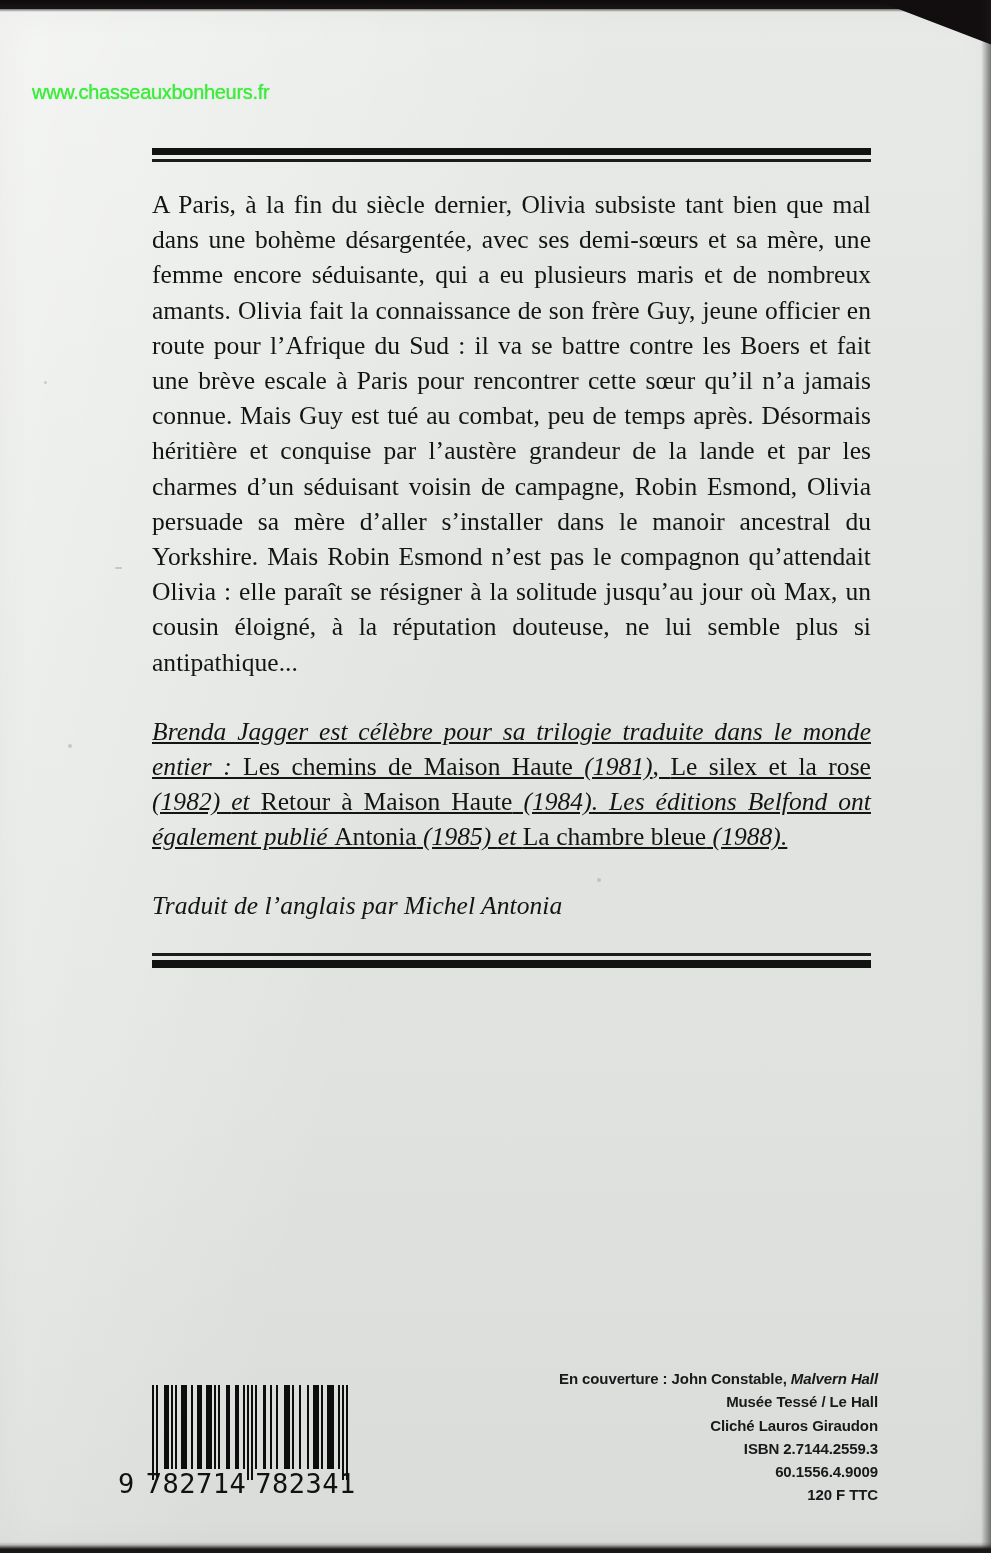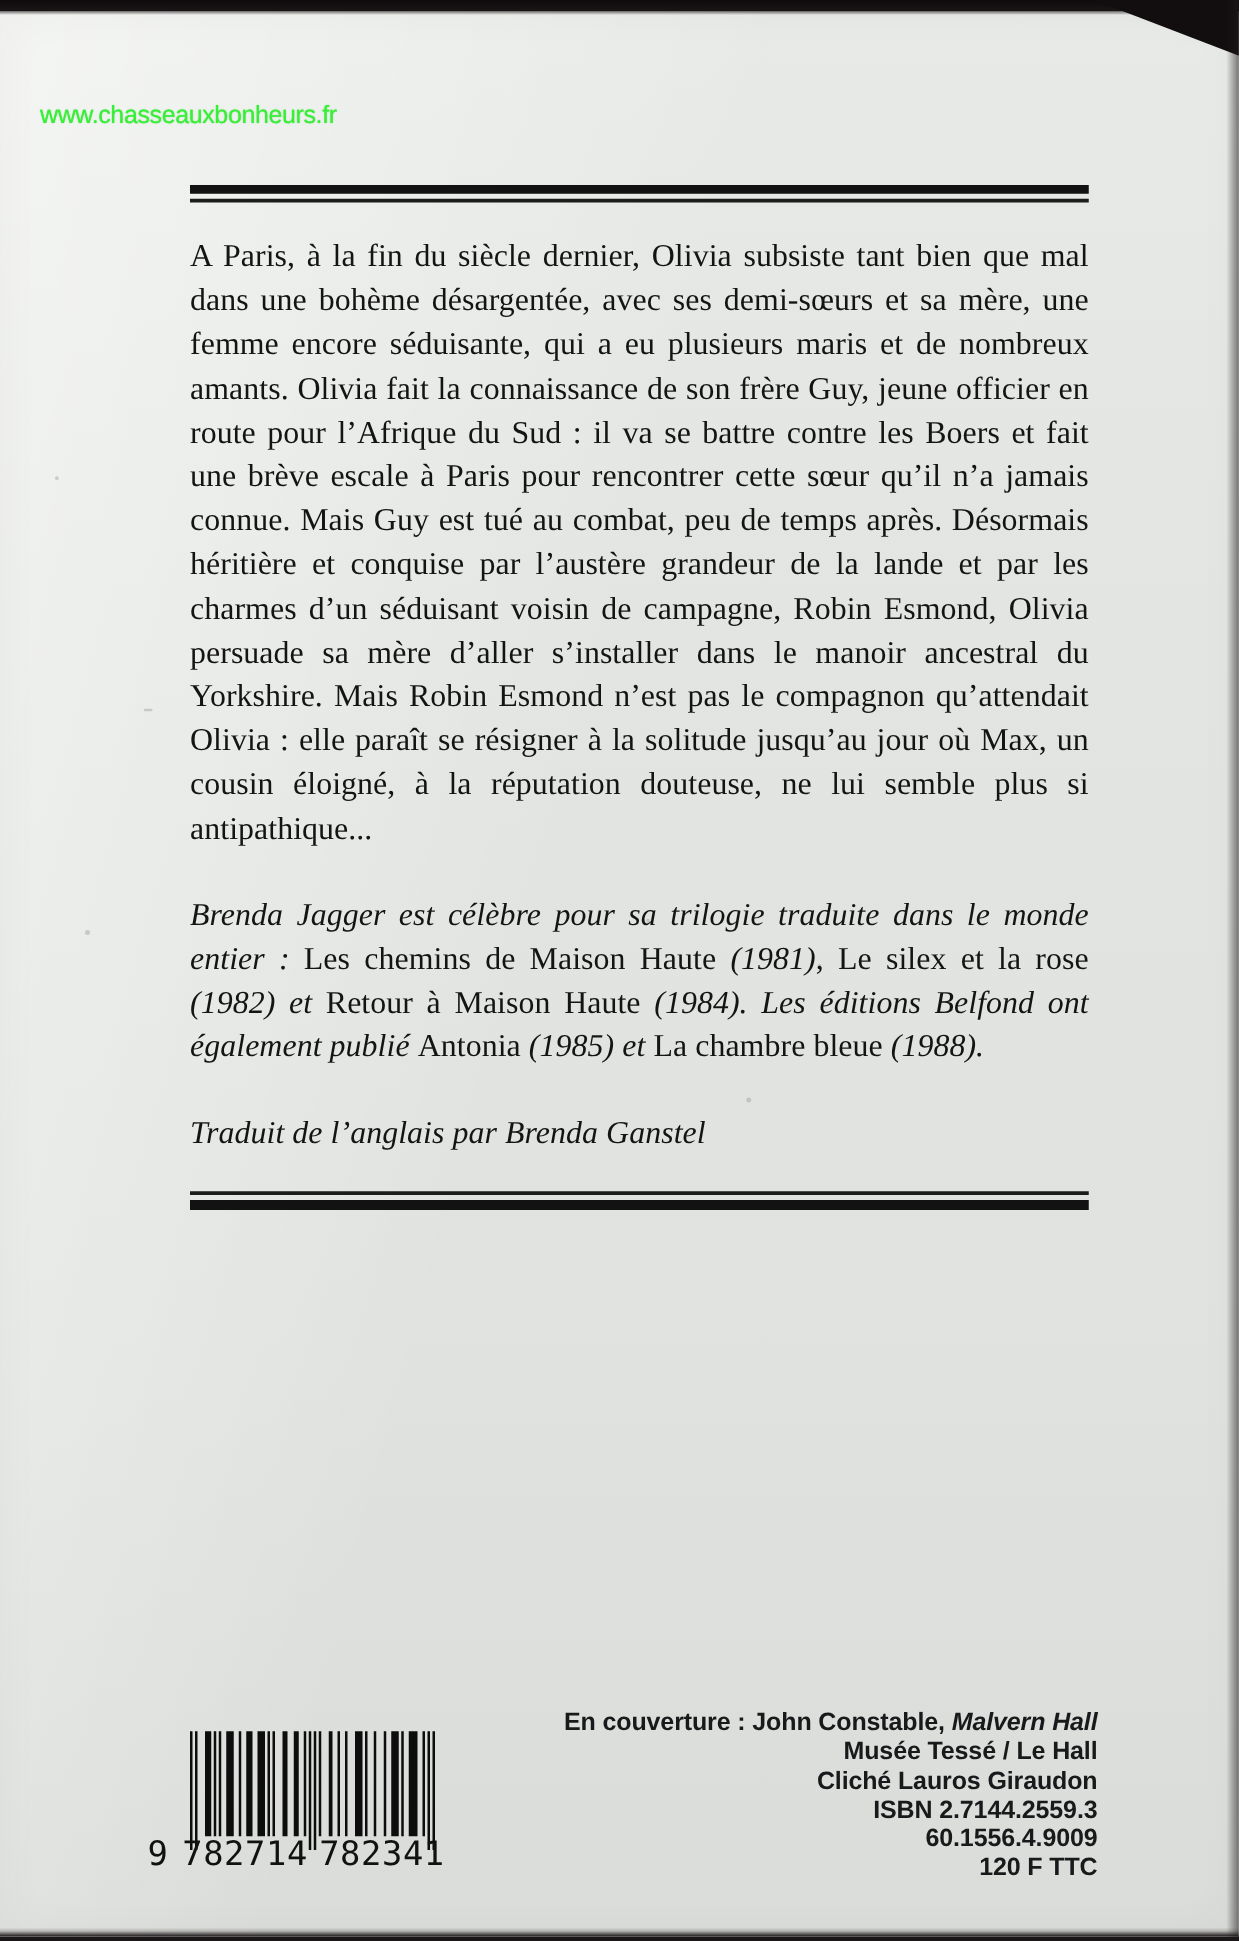--- a/index.html
+++ b/index.html
@@ -95,35 +95,36 @@
     color: #141414;
     text-align: justify;
     text-justify: inter-word;
     hyphens: none;
     letter-spacing: 0.05px;
   }
   p.blurb { margin-bottom: 34px; }
   p.author-note {
     font-style: italic;
     margin-bottom: 33px;
+    text-decoration: underline;
   }
   p.author-note .rom { font-style: normal; }
   p.translator {
     font-style: italic;
     text-align: left;
   }
 
   
   #credits {
     position: absolute;
     right: 113px; top: 1358px;
     text-align: right;
     font-family: "Liberation Sans", "DejaVu Sans", sans-serif;
     font-weight: bold;
-    font-size: 20px;
+    font-size: 15px;
     line-height: 23.3px;
     color: #17191a;
     letter-spacing: -0.1px;
   }
   #credits .it { font-style: italic; }
 
   
   #barcode {
     position: absolute;
     left: 118px; top: 1376px;
@@ -174,21 +175,21 @@
         <div class="gapline"></div>
         <div class="thin"></div>
       </div>
 
       <p class="body blurb">A Paris, à la fin du siècle dernier, Olivia subsiste tant bien que mal dans une bohème désargentée, avec ses demi-sœurs et sa mère, une femme encore séduisante, qui a eu plusieurs maris et de nombreux amants. Olivia fait la connaissance de son frère Guy, jeune officier en route pour l’Afrique du Sud : il va se battre contre les Boers et fait une brève escale à Paris pour rencontrer cette sœur qu’il n’a jamais connue. Mais Guy est tué au combat, peu de temps après. Désormais héritière et conquise par l’austère grandeur de la lande et par les charmes d’un séduisant voisin de campagne, Robin Esmond, Olivia persuade sa mère d’aller s’installer dans le manoir ancestral du Yorkshire. Mais Robin Esmond n’est pas le compagnon qu’attendait Olivia : elle paraît se résigner à la solitude jusqu’au jour où Max, un cousin éloigné, à la réputation douteuse, ne lui semble plus si antipathique...</p>
 
       <p class="body author-note">
         <span>Brenda Jagger est célèbre pour sa trilogie traduite dans le monde entier : </span><span class="rom">Les chemins de Maison Haute</span><span> (1981)</span><span class="rom">, </span><span class="rom">Le silex et la rose</span><span> (1982) </span><span>et </span><span class="rom">Retour à Maison Haute</span><span> (1984). </span><span>Les éditions Belfond ont également publié </span><span class="rom">Antonia</span><span> (1985) </span><span>et </span><span class="rom">La chambre bleue</span><span> (1988).</span>
       </p>
 
-      <p class="body translator">Traduit de l’anglais par Brenda Ganstel</p>
+      <p class="body translator">Traduit de l’anglais par Michel Antonia</p>
 
       <div class="rule-bottom">
         <div class="thin"></div>
         <div class="gapline"></div>
         <div class="thick"></div>
       </div>
 
     </div>
 
     <div id="credits">

